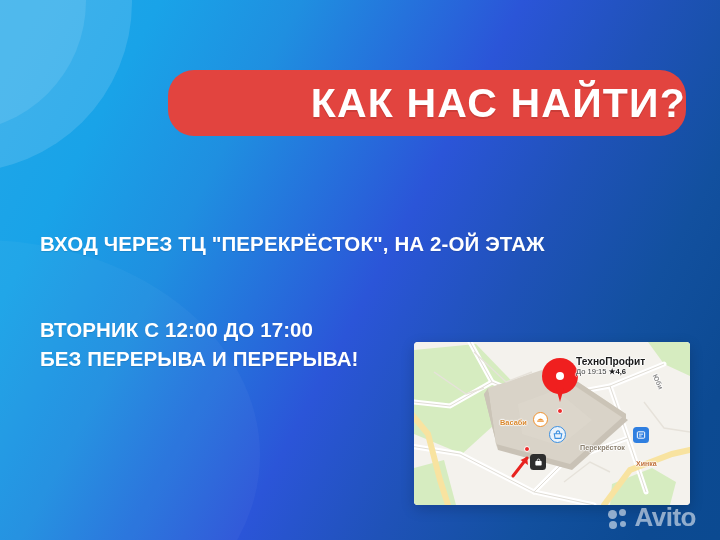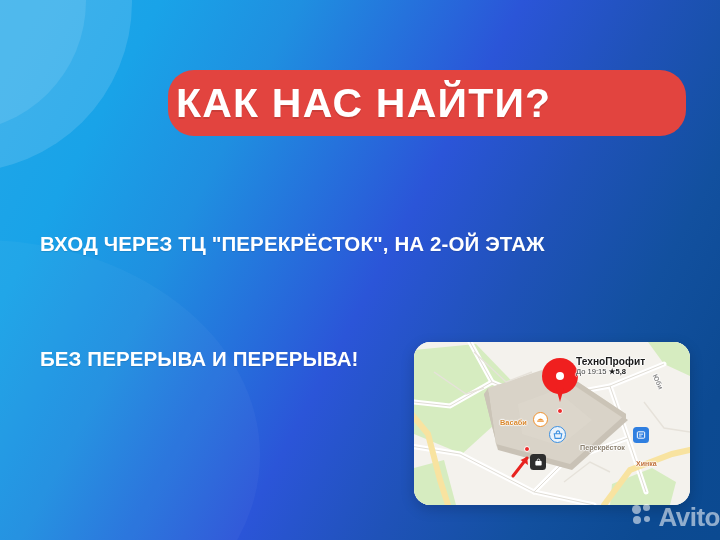--- a/index.html
+++ b/index.html
@@ -49,21 +49,21 @@
 
   
   #title-banner {
     position:absolute;
     left:168px; top:70px;
     width:518px; height:66px;
     background:#e2443f;
     border-radius:26px;
     display:flex;
     align-items:center;
-    justify-content:flex-start;
+    justify-content:flex-end;
     padding-left:8px;
   }
   #title-banner .title-text {
     color:#ffffff;
     font-size:41px;
     font-weight:bold;
     letter-spacing:1.2px;
     line-height:1;
     white-space:nowrap;
     text-shadow:0 2px 0 rgba(0,0,0,0.10);
@@ -85,21 +85,21 @@
   #addr-line-2 { top:231px; }
   #sched-line-1 { top:290px; }
   #sched-line-2 { top:317px; }
   #sched-line-3 { top:346px; }
 
   
   #map-card {
     position:absolute;
     left:414px; top:342px;
     width:276px; height:163px;
-    border-radius:16px;
+    border-radius:4px;
     overflow:hidden;
     background:#f3f1ec;
     box-shadow:0 4px 14px rgba(0,0,0,0.18);
   }
   #map-svg { display:block; width:276px; height:163px; }
 
   .map-label {
     position:absolute;
     font-size:6.6px;
     white-space:nowrap;
@@ -231,23 +231,23 @@
   
   #map-arrow {
     position:absolute;
     left:96px; top:112px;
     width:22px; height:24px;
   }
 
   
   #avito-watermark {
     position:absolute;
-    right:0; bottom:10px;
+    right:24px; bottom:10px;
     display:flex;
-    align-items:flex-start;
+    align-items:flex-end;
     gap:5px;
     opacity:0.55;
     pointer-events:none;
   }
   #avito-watermark .dots {
     position:relative;
     width:21px; height:21px;
   }
   #avito-watermark .dots i {
     position:absolute;
@@ -275,20 +275,21 @@
   <div class="deco-circle c1"></div>
   <div class="deco-circle c2"></div>
   <div class="deco-circle c3"></div>
 
   <div id="title-banner">
     <span class="title-text">КАК НАС НАЙТИ?</span>
   </div>
 
   <div class="body-line" id="addr-line-2">ВХОД ЧЕРЕЗ ТЦ "ПЕРЕКРЁСТОК", НА 2-ОЙ ЭТАЖ</div>
 
+  <div class="body-line" id="sched-line-2">ВТОРНИК С 12:00 ДО 17:00</div>
   <div class="body-line" id="sched-line-3">БЕЗ ПЕРЕРЫВА И ПЕРЕРЫВА!</div>
 
   <div id="map-card">
     <svg id="map-svg" viewBox="0 0 276 163">
       <rect x="0" y="0" width="276" height="163" fill="#f4f2ed"></rect>
 
       <path d="M0 8 L62 2 L112 54 L48 112 L0 92 Z" fill="#d6ecc0"></path>
       <path d="M0 126 L30 118 L42 163 L0 163 Z" fill="#d6ecc0"></path>
       <path d="M198 142 L238 126 L262 140 L256 163 L196 163 Z" fill="#d6ecc0"></path>
       <path d="M234 0 L276 0 L276 34 L250 22 Z" fill="#d6ecc0"></path>
@@ -332,21 +333,21 @@
       <div class="pin-dot"></div>
       <div class="pin-tail"></div>
     </div>
     <div class="pin-small" id="pin-small-1"></div>
     <div class="pin-small" id="pin-small-2"></div>
 
     <div id="poi-callout">
       <div class="poi-name">ТехноПрофит</div>
       <div class="poi-sub">
         <span>До 19:15</span>
-        <span class="poi-rating">★5,8</span>
+        <span class="poi-rating">★4,6</span>
       </div>
     </div>
 
     <div class="map-label" id="label-vasabi">Васаби</div>
     <div class="map-label" id="label-perekrestok">Перекрёсток</div>
     <div class="map-label" id="label-hinkal">Хинка</div>
     <div class="map-label" id="label-street">Юби</div>
 
     <div class="poi-icon" id="icon-vasabi">
       <svg width="9" height="9" viewBox="0 0 12 12">

